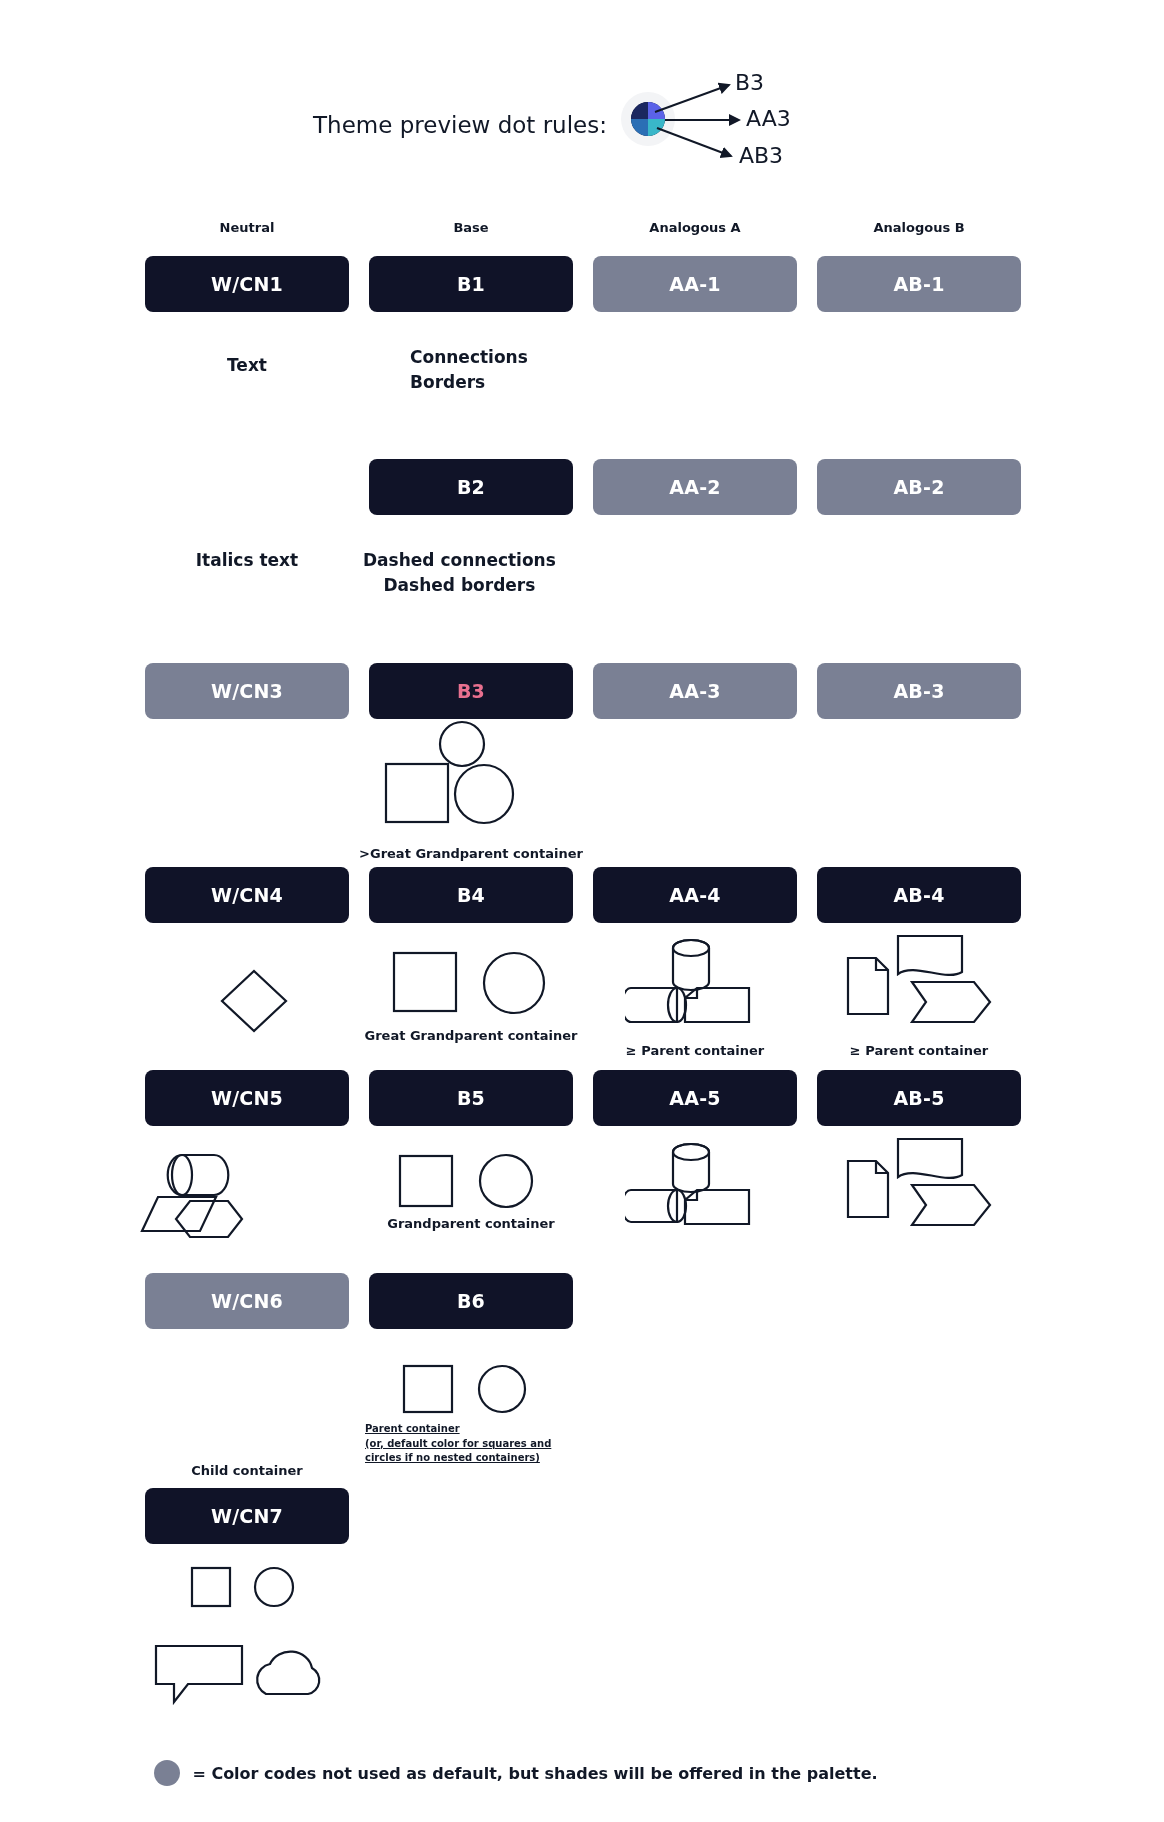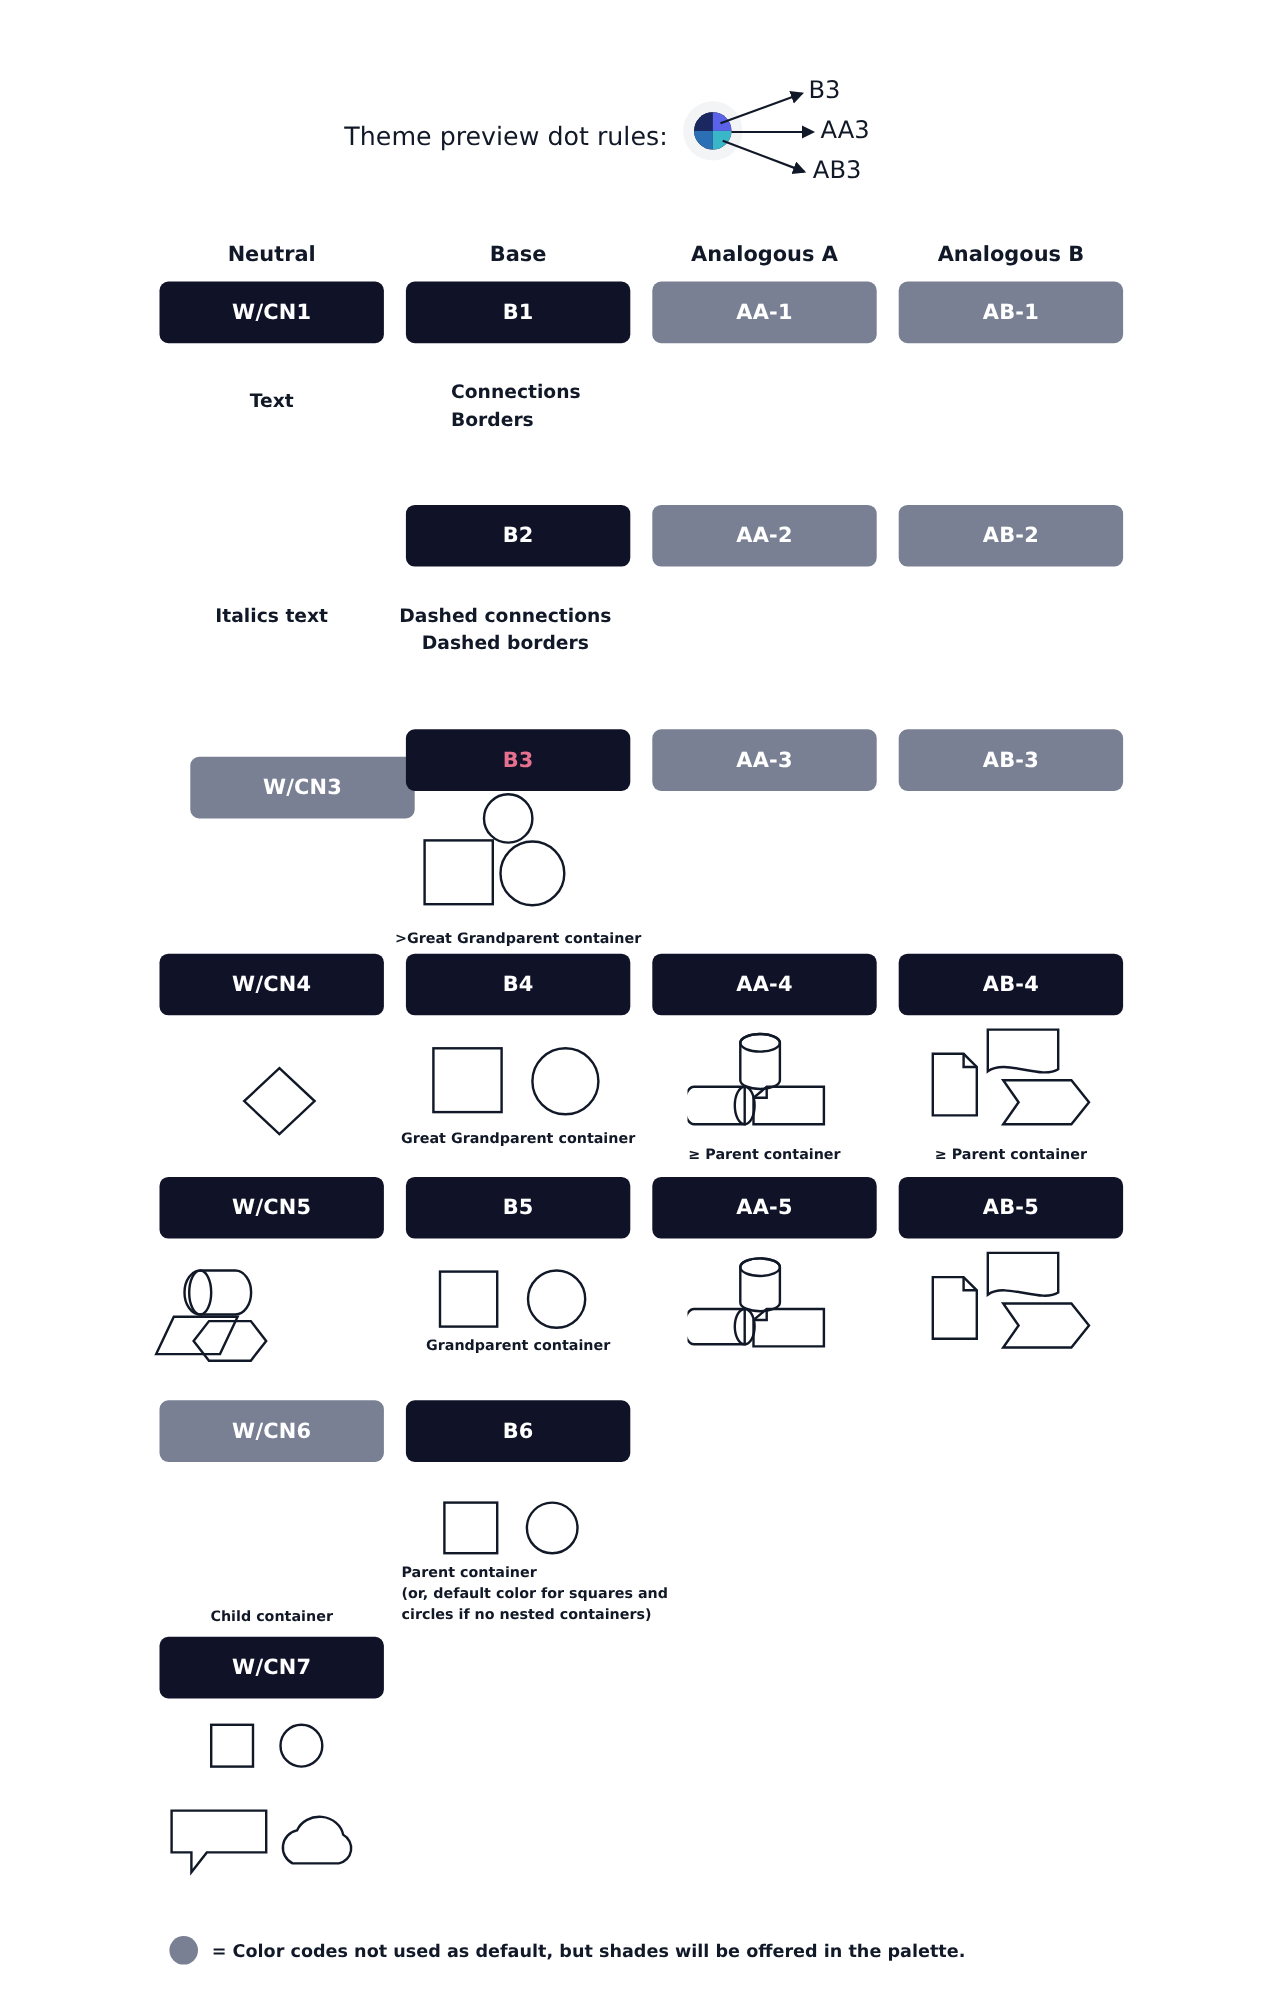--- a/index.html
+++ b/index.html
@@ -80,21 +80,21 @@
     color: #111827;
     white-space: nowrap;
   }
   .dot-label.l1 { left: 114px; top: 0px; }
   .dot-label.l2 { left: 125px; top: 36px; }
   .dot-label.l3 { left: 118px; top: 73px; }
 
   
   .col-head {
     position: absolute;
-    font-size: 19px;
+    font-size: 13px;
     font-weight: 700;
     color: #111827;
     text-align: center;
     width: 204px;
   }
 
   
   .swatch {
     position: absolute;
     width: 204px;
@@ -114,22 +114,23 @@
   
   .caption {
     position: absolute;
     font-size: 17px;
     font-weight: 700;
     color: #111827;
     line-height: 1.45;
   }
   .caption.center { text-align: center; width: 204px; }
   .caption.small {
-    font-size: 13px;
-    font-weight: 700;
+    font-size: 10px;
+    font-weight: 700;
+    text-decoration: underline;
   }
   .caption.smallc {
     font-size: 13px;
     font-weight: 700;
     text-align: center;
     width: 230px;
   }
 
   
   .shapes {
@@ -207,21 +208,21 @@
 Borders</div>
 
   <div class="swatch sw-dark" style="left:369px; top:459px;">B2</div>
   <div class="swatch sw-gray" style="left:593px; top:459px;">AA-2</div>
   <div class="swatch sw-gray" style="left:817px; top:459px;">AB-2</div>
 
   <div class="caption center" style="left:145px; top:548px;">Italics text</div>
   <div class="caption" style="left:363px; top:548px; white-space:pre;text-align:center;">Dashed connections
 Dashed borders</div>
 
-  <div class="swatch sw-gray" style="left:145px; top:688px;margin-left:28px;">W/CN3</div>
+  <div class="swatch sw-gray" style="left:145px; top:663px;">W/CN3</div>
   <div class="swatch sw-dark sw-b3-text" style="left:369px; top:663px;">B3</div>
   <div class="swatch sw-gray" style="left:593px; top:663px;">AA-3</div>
   <div class="swatch sw-gray" style="left:817px; top:663px;">AB-3</div>
 
   <div class="shapes" style="left:380px; top:719px;">
     <svg width="186" height="120" viewBox="0 0 186 120">
       <circle cx="82" cy="25" r="22" fill="none" stroke="#111827" stroke-width="2.2"></circle>
       <rect x="6" y="45" width="62" height="58" fill="none" stroke="#111827" stroke-width="2.2"></rect>
       <circle cx="104" cy="75" r="29" fill="none" stroke="#111827" stroke-width="2.2"></circle>
     </svg>

